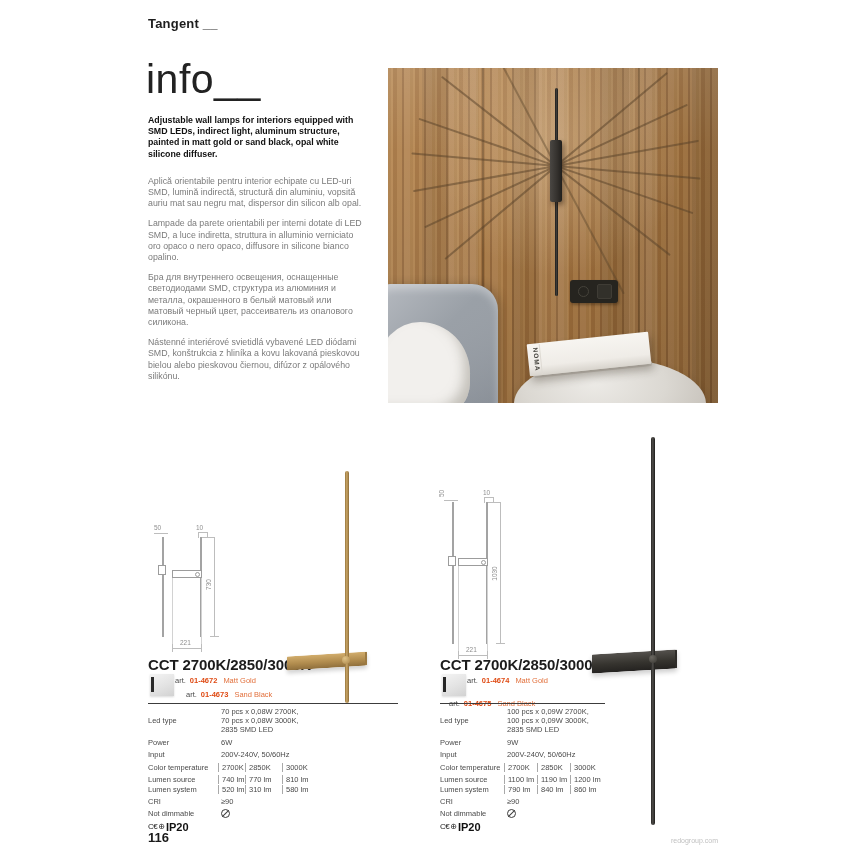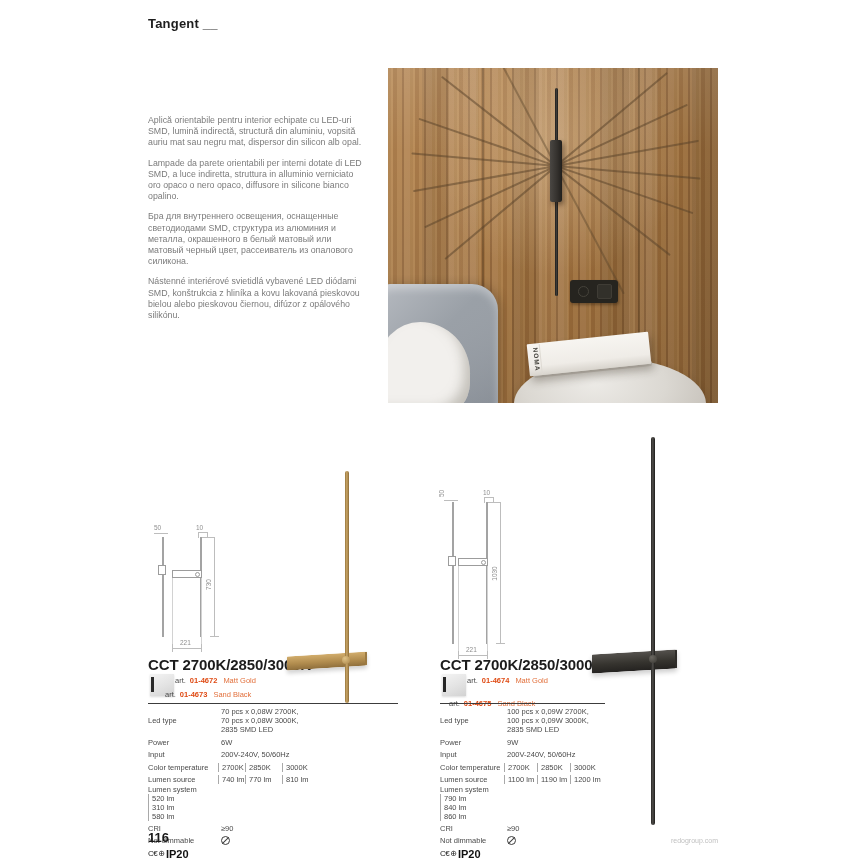--- a/index.html
+++ b/index.html
@@ -92,41 +92,43 @@
   .t-right .slabel { width:64px; flex:none; }
   .sval { padding-left:3px; }
   .cell { border-left:1px solid #a9a9a9; padding-left:3px; }
   .t-left .c1{width:27px;flex:none;} .t-left .c2{width:37px;flex:none;} .t-left .c3{width:37px;flex:none;}
   .t-right .c1{width:33px;flex:none;} .t-right .c2{width:33px;flex:none;} .t-right .c3{width:35px;flex:none;}
   .r-led { margin-top:3px; }
   .r-led .slabel { padding-top:9px; }
   .r-led .sval div { line-height:9px; }
   .r-pw,.r-in,.r-ct,.r-cri { margin-top:3.5px; }
   .r-ls { margin-top:3px; }
-  .r-lsy { margin-top:1px;flex-direction:column; }
+  .r-lsy { margin-top:1px; }
   .r-nd { margin-top:2.5px; align-items:center; }
   .nd-icon { display:inline-block; position:relative; width:9px; height:9px; border:1px solid #3c3c3c; border-radius:50%; margin-left:3px; }
   .nd-icon::after { content:""; position:absolute; left:-1px; top:3px; width:9px; height:1px; background:#3c3c3c; transform:rotate(-45deg); }
   .r-cert { margin-top:3px; align-items:center; font-size:8px; color:#222; }
   .ce { font-weight:400; letter-spacing:-.5px; }
   .mark { font-size:8px; margin:0 1px; color:#222; }
   .ip { font-weight:700; font-size:11px; color:#111; }
 
   
   .page-num { position:absolute; left:148px; top:830px; font-size:13px; font-weight:700; color:#1a1a1a; }
   .site { position:absolute; left:518px; top:837px; width:200px; text-align:right; font-size:7px; color:#c0c0c0; }
 </style>
 </head>
 <body>
 
 <div class="page">
 
   <div class="brand">Tangent __</div>
+  <div class="info-title">info__</div>
 
   <div class="desc">
+    <p class="en">Adjustable wall lamps for interiors equipped with SMD LEDs, indirect light, aluminum structure, painted in matt gold or sand black, opal white silicone diffuser.</p>
     <p>Aplică orientabile pentru interior echipate cu LED-uri SMD, lumină indirectă, structură din aluminiu, vopsită auriu mat sau negru mat, dispersor din silicon alb opal.</p>
     <p>Lampade da parete orientabili per interni dotate di LED SMD, a luce indiretta, struttura in alluminio verniciato oro opaco o nero opaco, diffusore in silicone bianco opalino.</p>
     <p>Бра для внутреннего освещения, оснащенные светодиодами SMD, структура из алюминия и металла, окрашенного в белый матовый или матовый черный цвет, рассеиватель из опалового силикона.</p>
     <p>Nástenné interiérové svietidlá vybavené LED diódami SMD, konštrukcia z hliníka a kovu lakovaná pieskovou bielou alebo pieskovou čiernou, difúzor z opálového silikónu.</p>
   </div>
 
   <div class="photo">
     <div class="wood"></div>
     <div class="seam" style="left:94px;"></div>
     <div class="seam" style="left:250px;"></div>
@@ -215,21 +217,21 @@
     <div class="dlab" style="left:26px; top:168px;">221</div>
   </div>
 
   <div class="cct" style="left:148px; top:656px;">CCT 2700K/2850/3000K</div>
   <div class="swatch" style="left:150px; top:674px;">
     <div class="mini" style="background:#2a2a2a;"></div>
   </div>
   <div class="art-row" style="left:175px; top:676px;">
     <span class="art-l">art.</span><span class="art-c">01-4672</span><span class="art-f">Matt Gold</span>
   </div>
-  <div class="art-row" style="left:165px; top:690px;">
+  <div class="art-row" style="left:186px; top:690px;">
     <span class="art-l">art.</span><span class="art-c">01-4673</span><span class="art-f">Sand Black</span>
   </div>
 
   <div class="cct" style="left:440px; top:656px;">CCT 2700K/2850/3000K</div>
   <div class="swatch" style="left:442px; top:674px;">
     <div class="mini" style="background:#262626;"></div>
   </div>
   <div class="art-row" style="left:467px; top:676px;">
     <span class="art-l">art.</span><span class="art-c">01-4674</span><span class="art-f">Matt Gold</span>
   </div>

